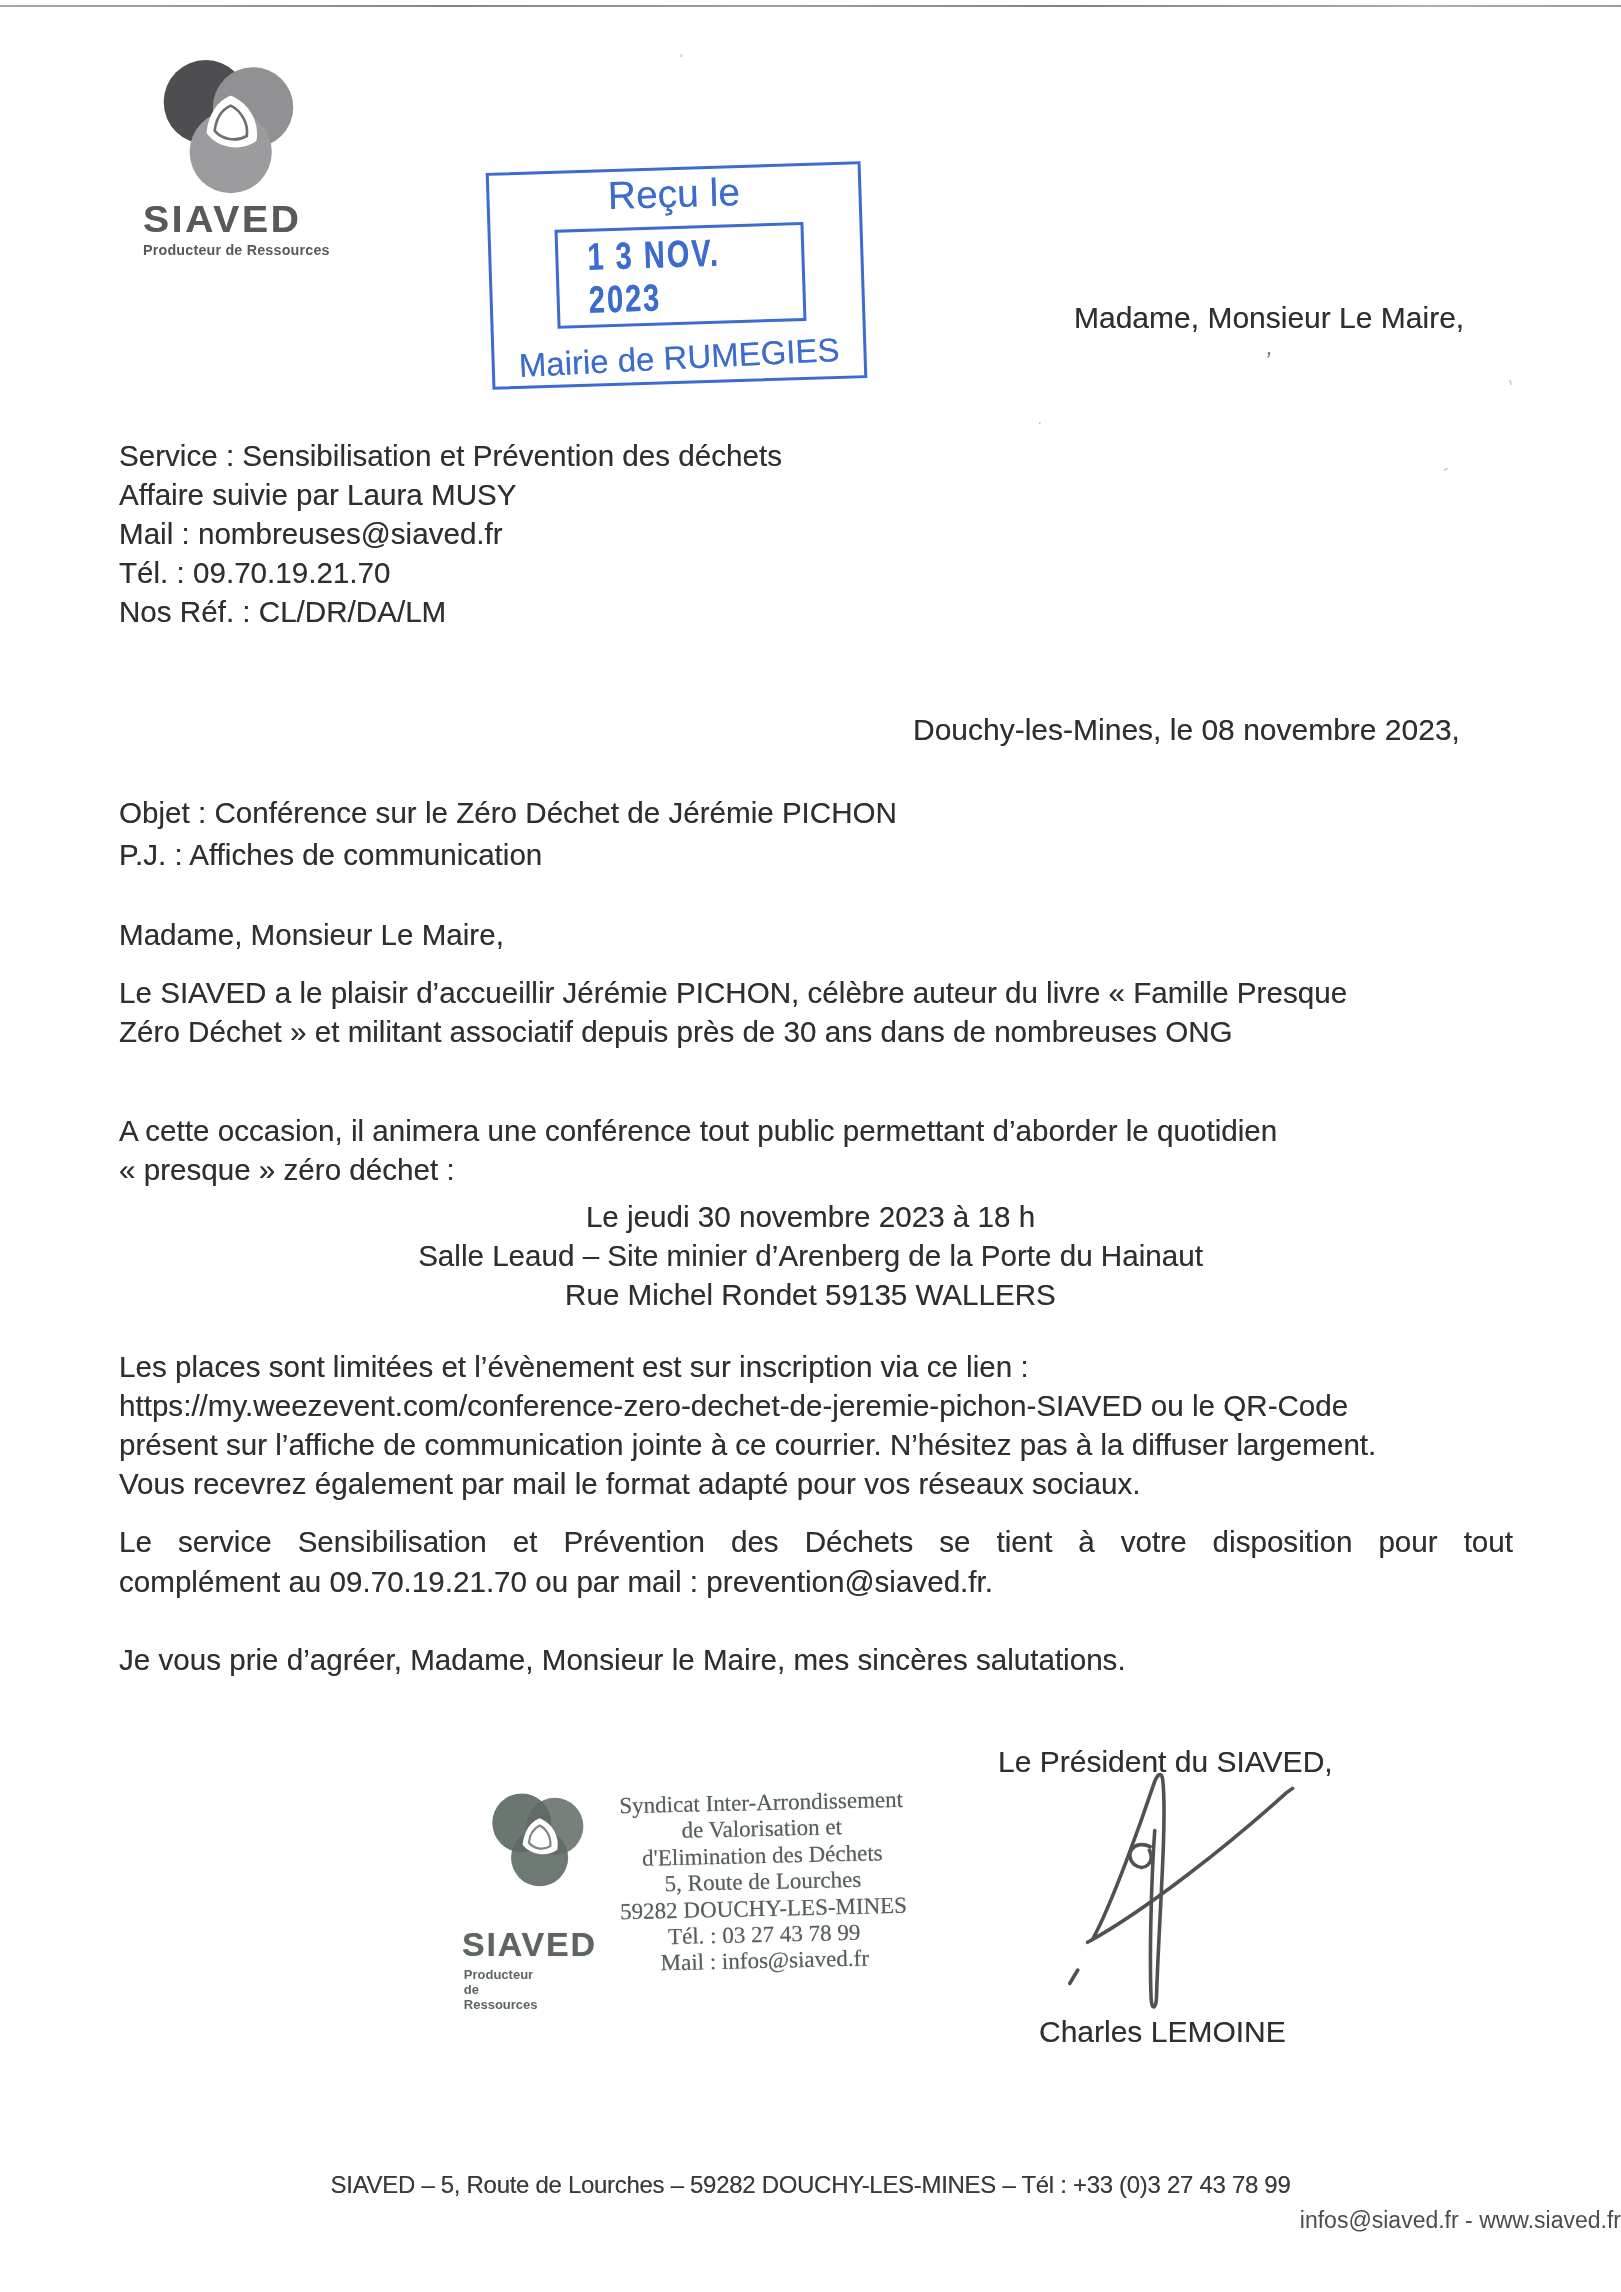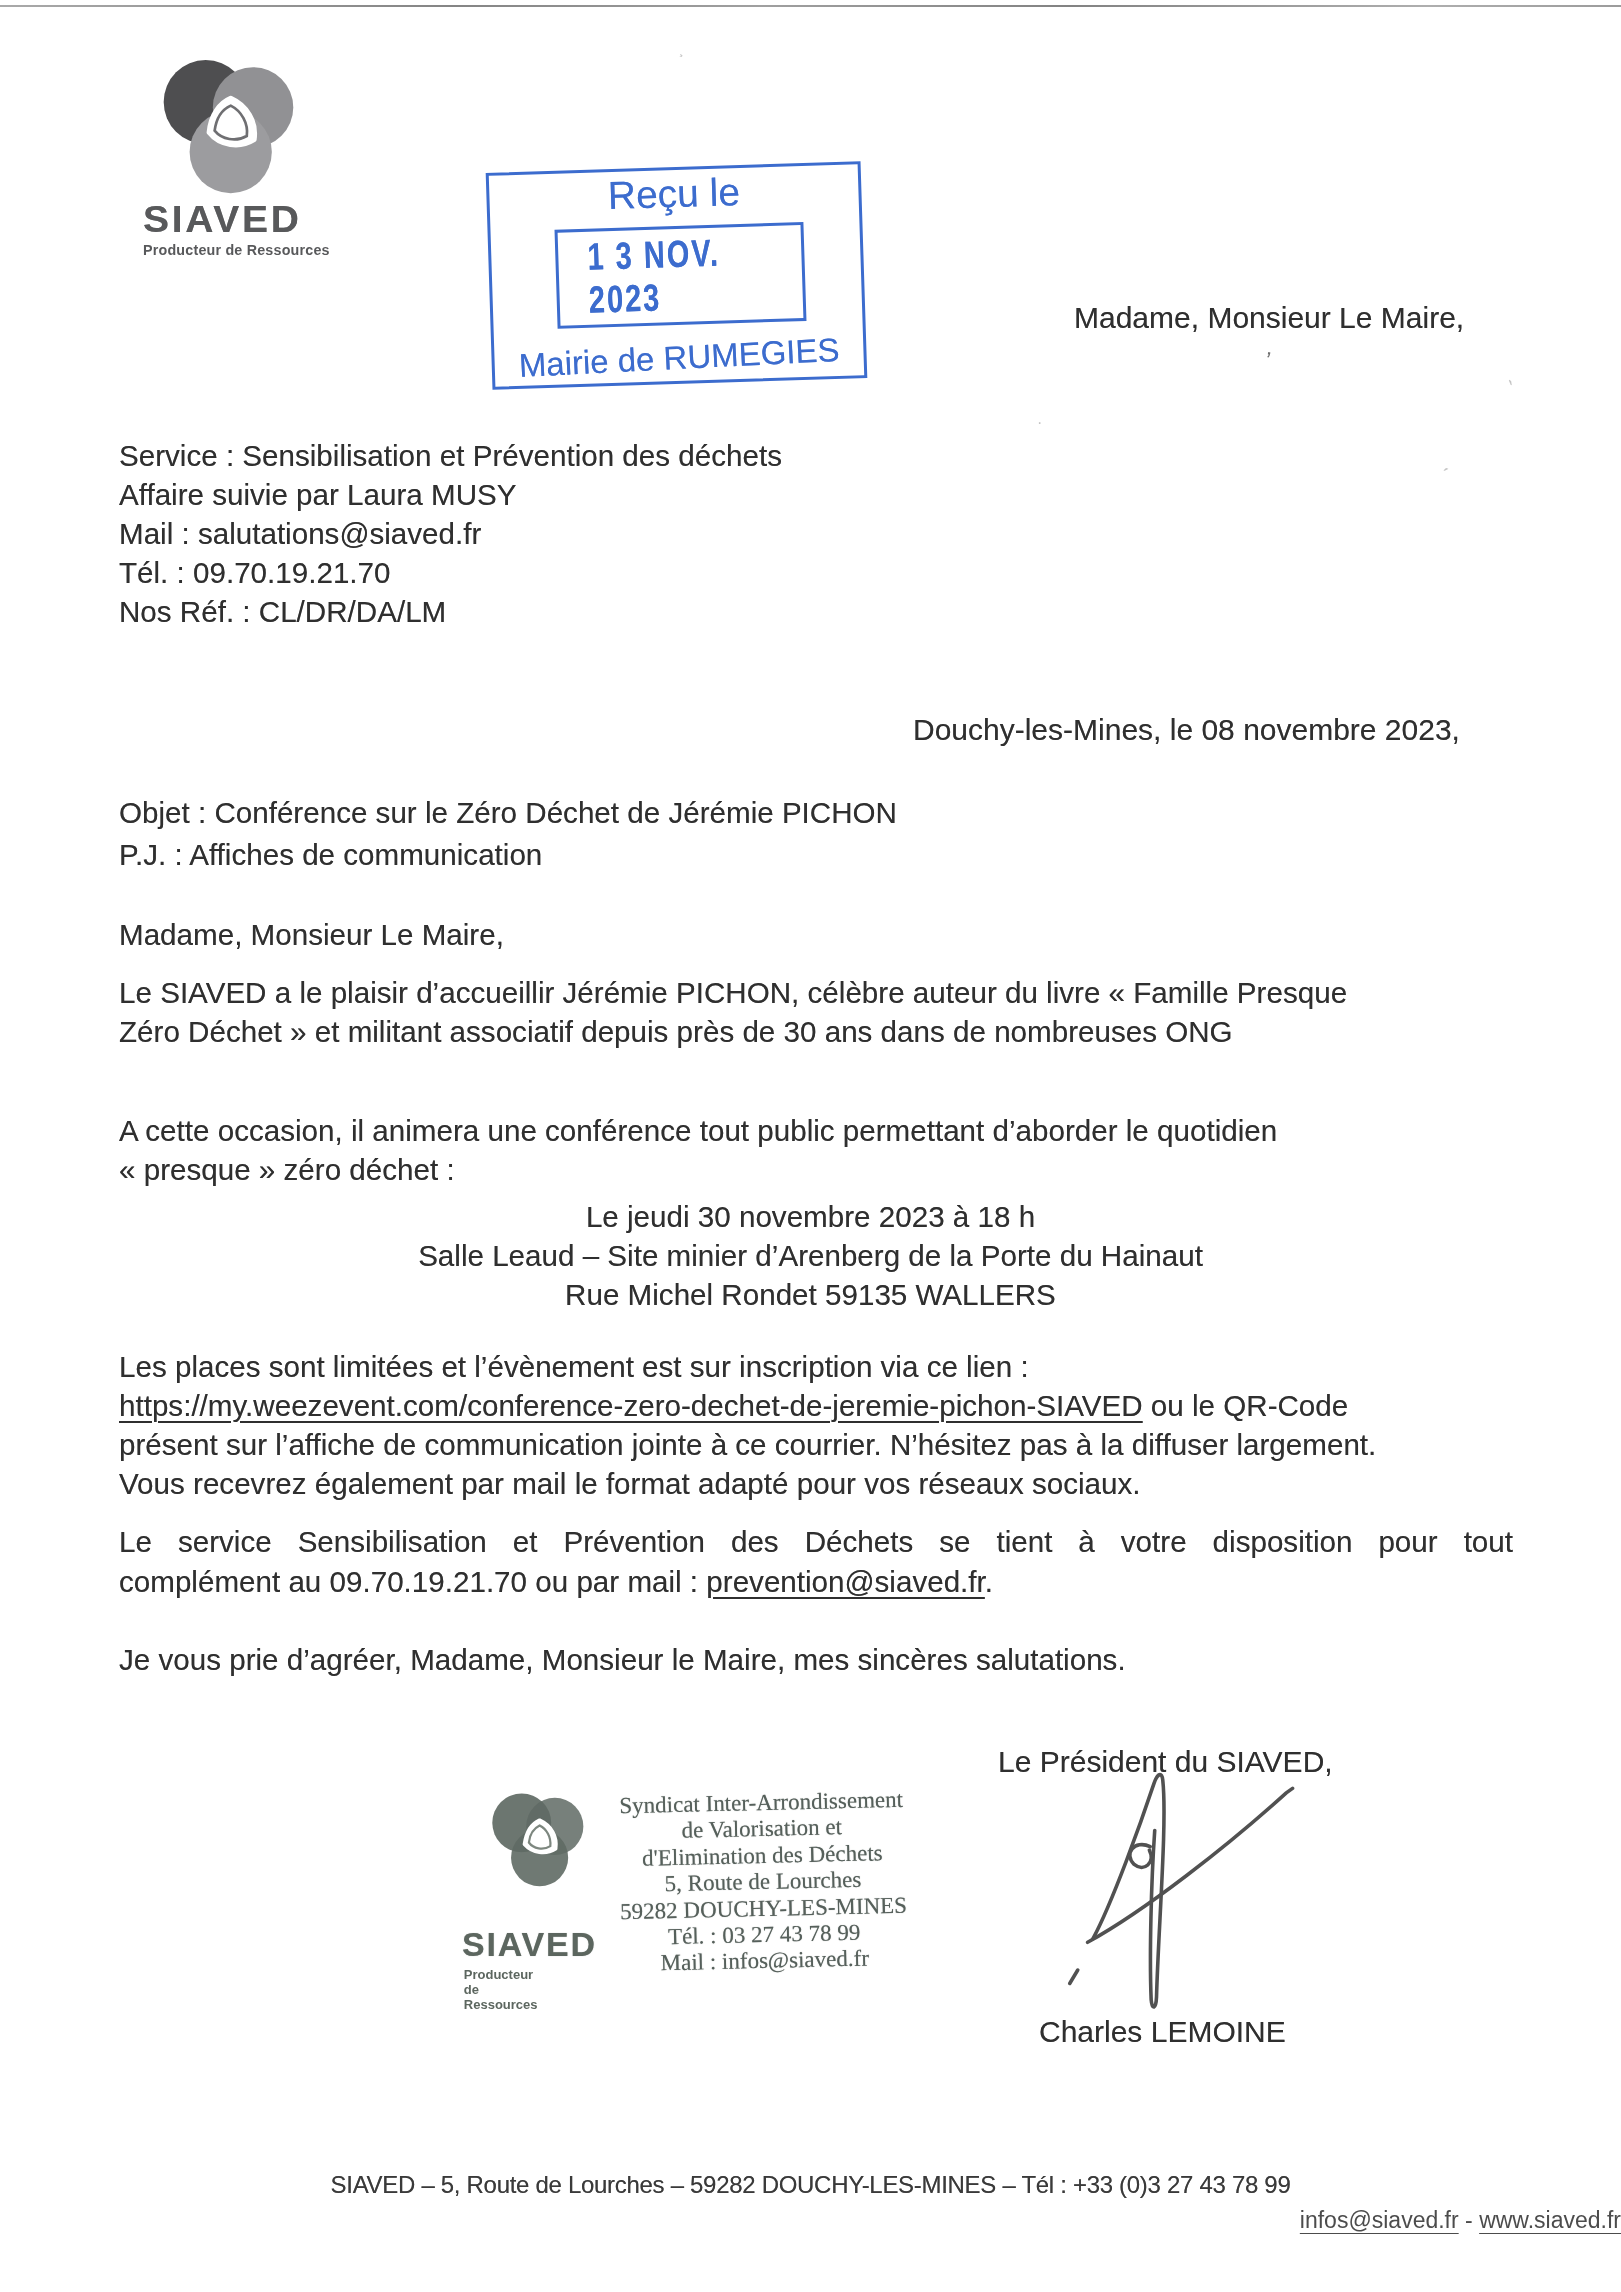--- a/index.html
+++ b/index.html
@@ -62,21 +62,20 @@
     transform:rotate(-1.1deg);
     text-shadow:0 0 0.5px rgba(60,108,206,.7);
   }
 
   
   .body-text{font-size:29.6px;line-height:39px;}
   .t34{font-size:30px;}
   .centered{text-align:center;}
   .it{}
   .u-link{
-    text-decoration:underline;
     text-underline-offset:4.5px;
     text-decoration-thickness:1.8px;
     color:#2f2f2f;
   }
   .justify-line{
     width:1394px;
     text-align:justify;
     text-align-last:justify;
   }
 
@@ -131,21 +130,21 @@
       <div class="stamp-date">1 3 NOV.  2023</div>
     </div>
     <div class="stamp-mairie">Mairie de RUMEGIES</div>
   </div>
 
   <div class="abs ink t34 line" style="left:1074px;top:301px;">Madame, Monsieur Le Maire,</div>
 
   <div class="abs ink body-text" style="left:119px;top:436px;">
     <div class="line">Service : Sensibilisation et Prévention des déchets</div>
     <div class="line">Affaire suivie par Laura MUSY</div>
-    <div class="line">Mail : salutations@siaved.fr</div>
+    <div class="line">Mail : nombreuses@siaved.fr</div>
     <div class="line">Tél. : 09.70.19.21.70</div>
     <div class="line"><span>Nos Réf. : CL/DR</span><span class="it">/DA/LM</span></div>
   </div>
 
   <div class="abs ink t34 line" style="left:913px;top:685px;margin-top:28px;">Douchy-les-Mines, le 08 novembre 2023,</div>
 
   <div class="abs ink body-text" style="left:119px;top:792px;line-height:42px;">
     <div class="line">Objet : Conférence sur le Zéro Déchet de Jérémie PICHON</div>
     <div class="line">P.J. : Affiches de communication</div>
   </div>

